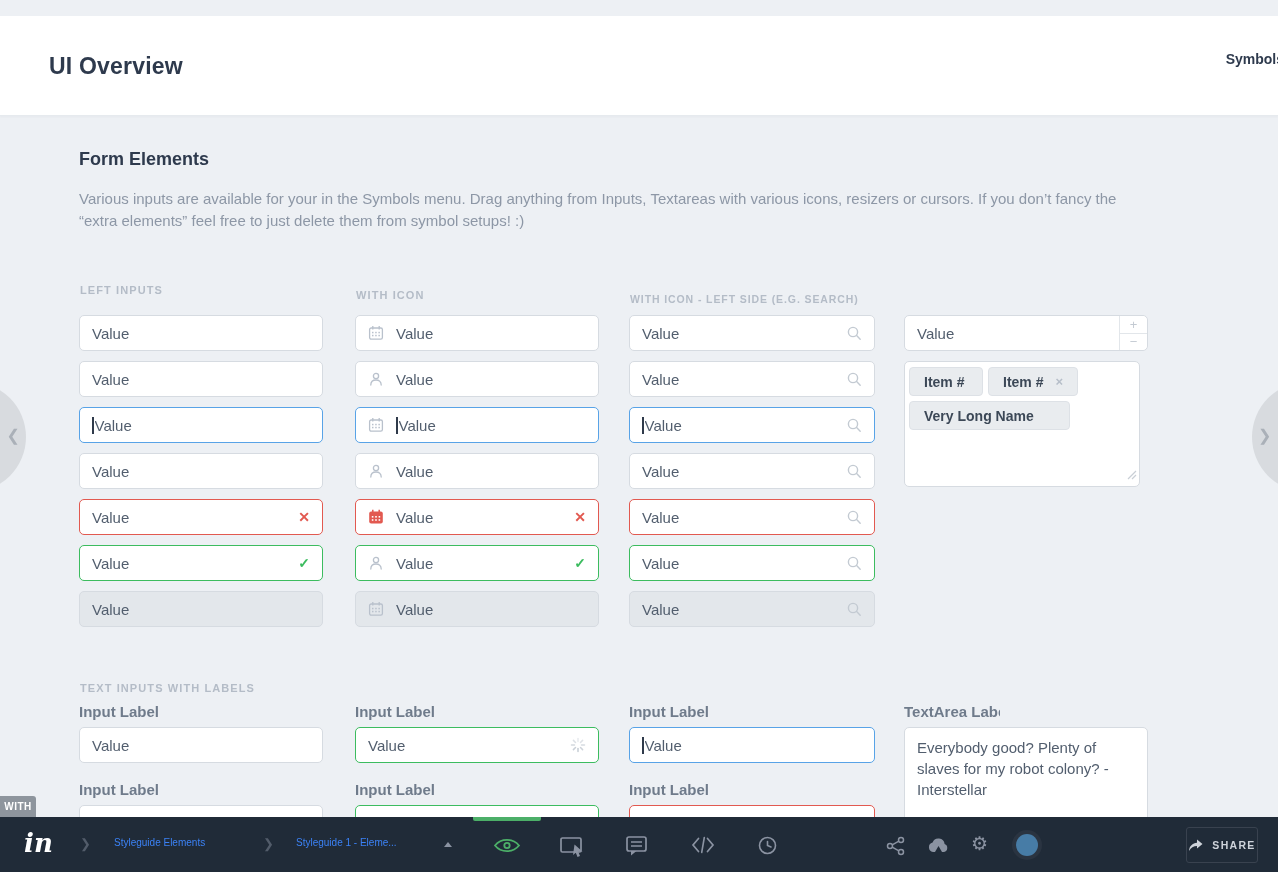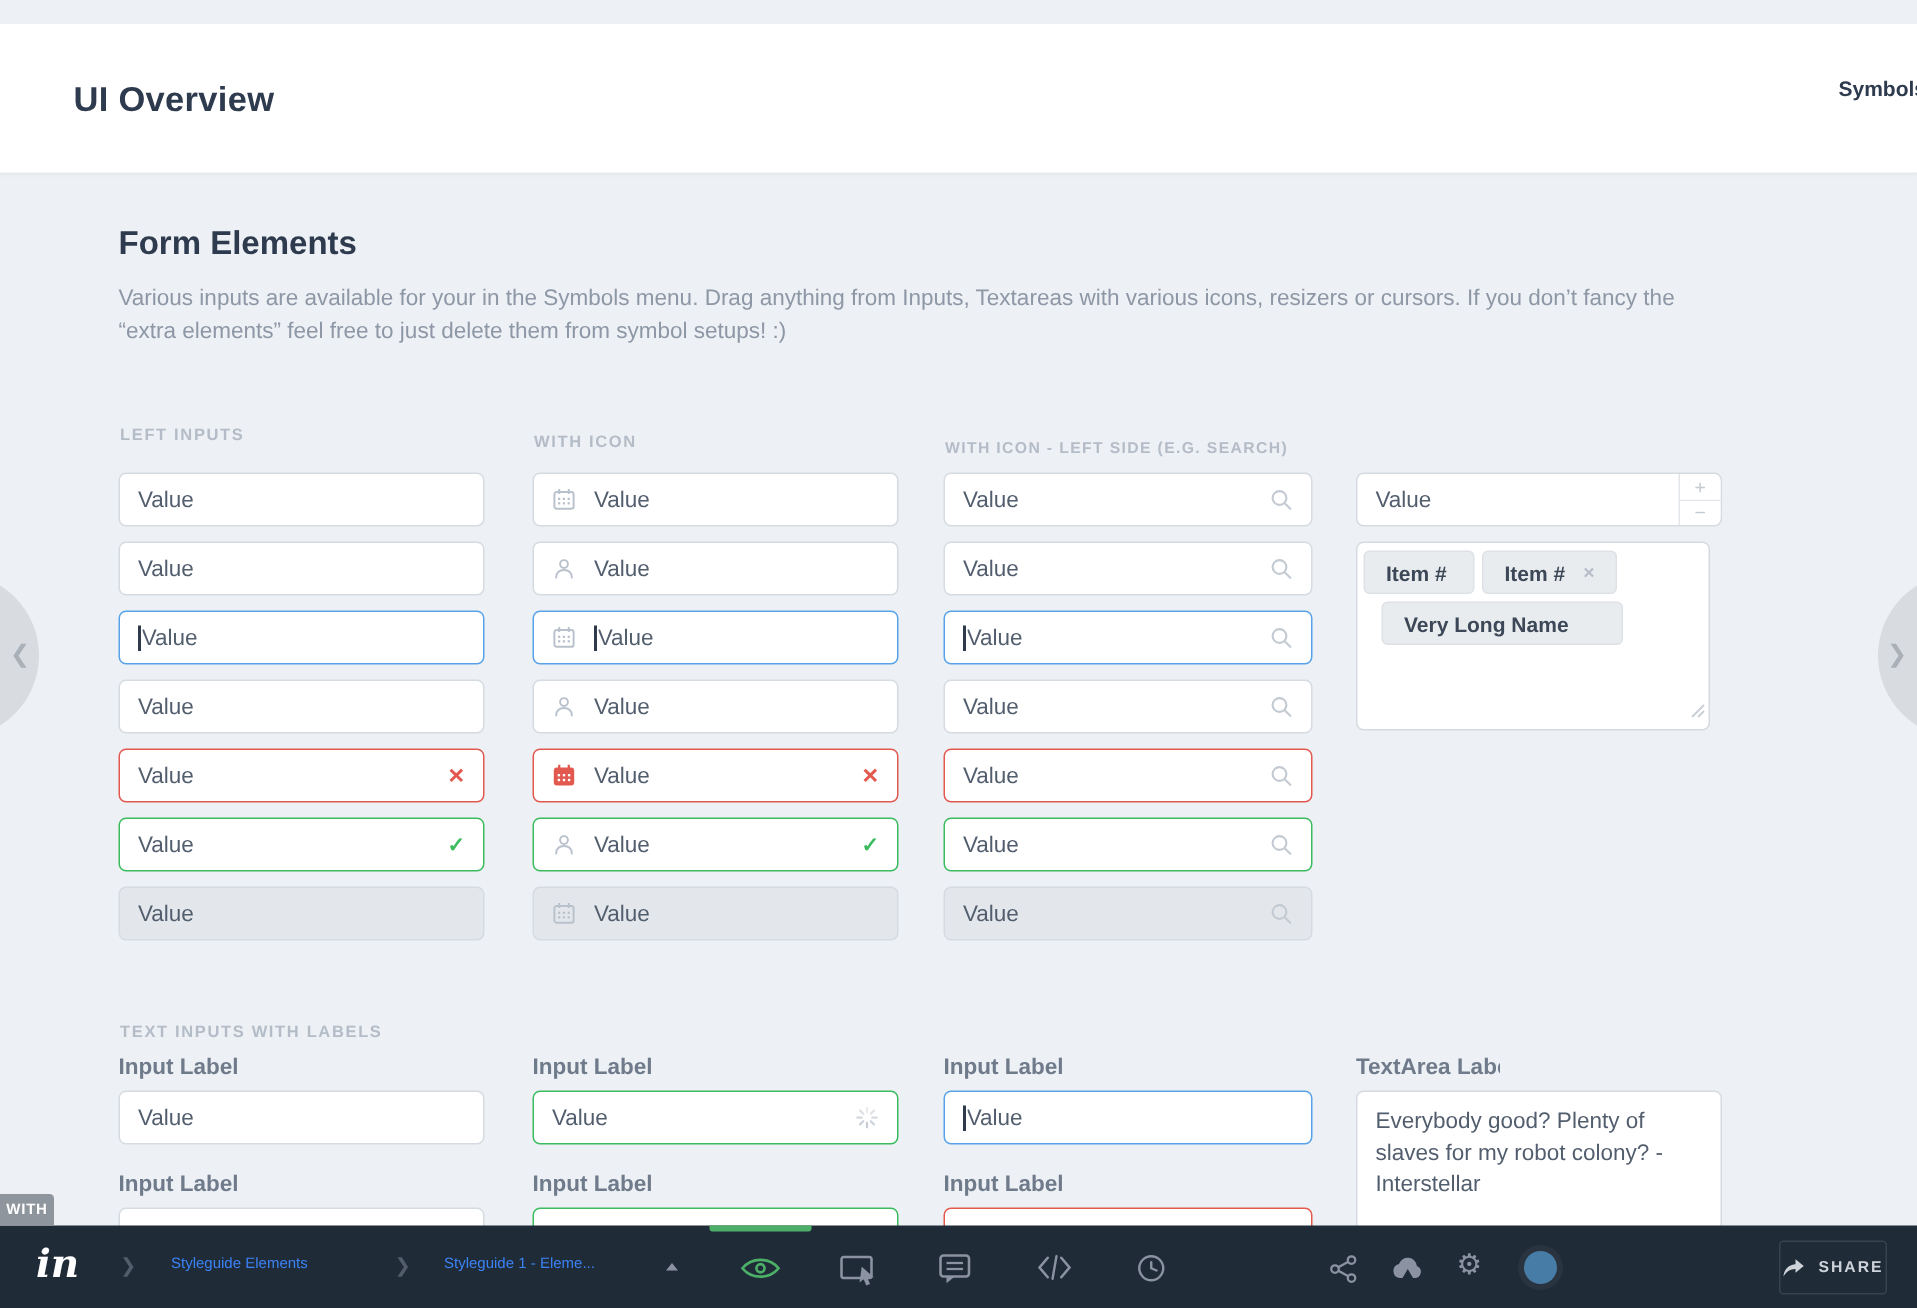--- a/index.html
+++ b/index.html
@@ -17,21 +17,21 @@
   
   .edge-circle { position:absolute; width:110px; height:110px; border-radius:50%;
                  background:#d8dbdf; top:382px; z-index:1; }
   .edge-circle.left  { left:-84px; }
   .edge-circle.right { right:-84px; }
   .edge-circle .chev { position:absolute; top:44px; font-size:16px; color:#aab0b8; }
   .edge-circle.left .chev  { right:6px; }
   .edge-circle.right .chev { left:6px; }
 
   
-  .section-title { position:absolute; left:79px; top:149px; font-size:22px; font-weight:bold; color:#2e3a4d; }
+  .section-title { position:absolute; left:79px; top:149px; font-size:18px; font-weight:bold; color:#2e3a4d; }
   .section-desc  { position:absolute; left:79px; top:188px; width:1064px; font-size:15px;
                    line-height:21.5px; color:#8d97a6; }
   .col-head { position:absolute; font-size:11px; font-weight:bold; letter-spacing:1.1px; color:#b4bcc7; }
   .ch1 { left:80px;  top:284px; }
   .ch2 { left:356px; top:289px; }
   .ch3 { left:630px; top:293px; font-size:10.5px; letter-spacing:.9px; }
   .ch-labels { left:80px; top:682px; }
 
   
   .col { position:absolute; top:315px; display:flex; flex-direction:column; gap:10px; }
@@ -62,21 +62,21 @@
   .step-btn.minus { border-radius:0 0 5px 0; }
 
   
   .tagbox { position:relative; width:236px; height:126px; background:#fff; border:1px solid #d6dbe1;
             border-radius:5px; padding:5px 4px; overflow:hidden; }
   .chips { display:flex; flex-wrap:wrap; gap:5px; }
   .chip { height:29px; background:#e9ecef; border:1px solid #dde1e6; border-radius:4px;
           display:inline-flex; align-items:center; padding:0 14px; font-size:14px; font-weight:bold;
           color:#3c4857; white-space:nowrap; overflow:hidden; }
   .chip.clip1 { width:74px; padding-right:0; }
-  .chip.clip2 { width:161px; padding-right:0;margin-left:12px; }
+  .chip.clip2 { width:161px; padding-right:0; }
   .chip .rm { margin-left:12px; color:#b6bec9; font-size:13px; font-weight:bold; }
   .rhandle { position:absolute; right:2px; bottom:2px; }
 
   
   .lcol { position:absolute; top:703px; display:flex; flex-direction:column; }
   .lbl { font-size:15px; font-weight:bold; color:#6f7b8b; height:17px; margin-bottom:7px; }
   .lcol .inp { margin-bottom:18px; }
   .ta-label { width:96px; white-space:nowrap; overflow:hidden; }
   .textarea { width:244px; height:120px; background:#fff; border:1px solid #d6dbe1; border-radius:5px;
               padding:9px 12px; font-size:15px; line-height:21px; color:#525e6e; }

